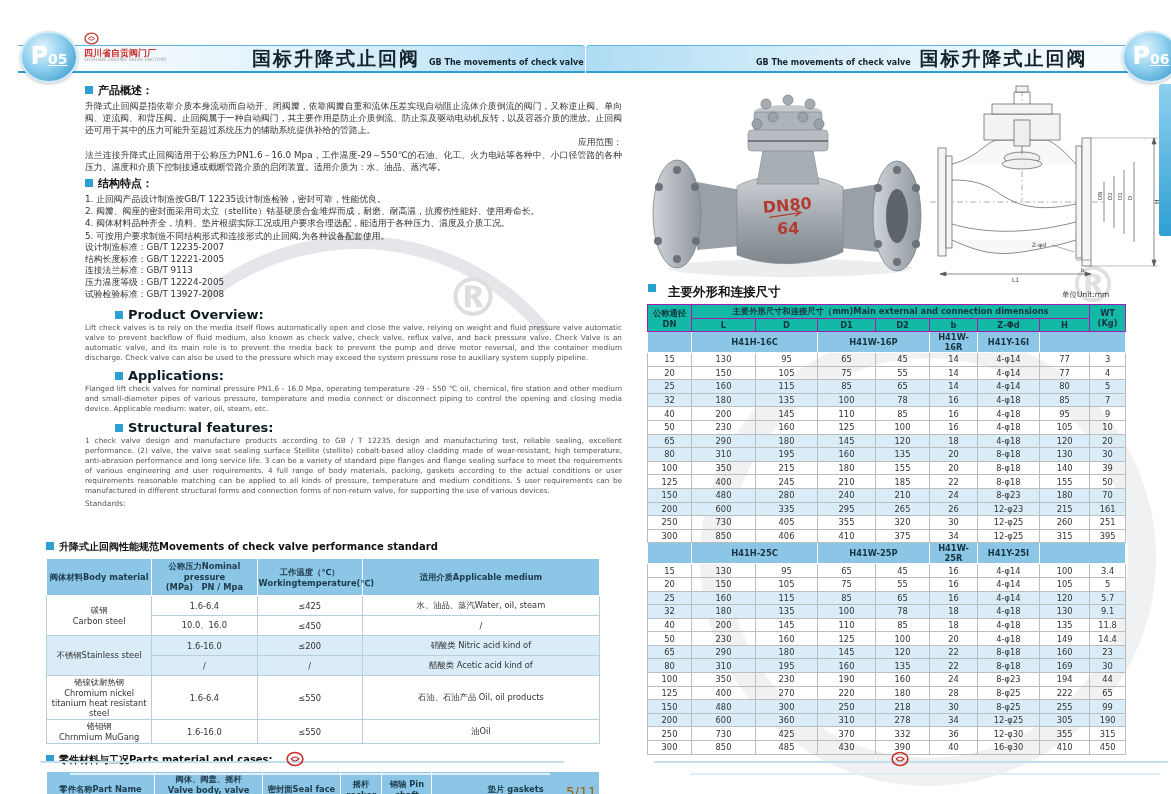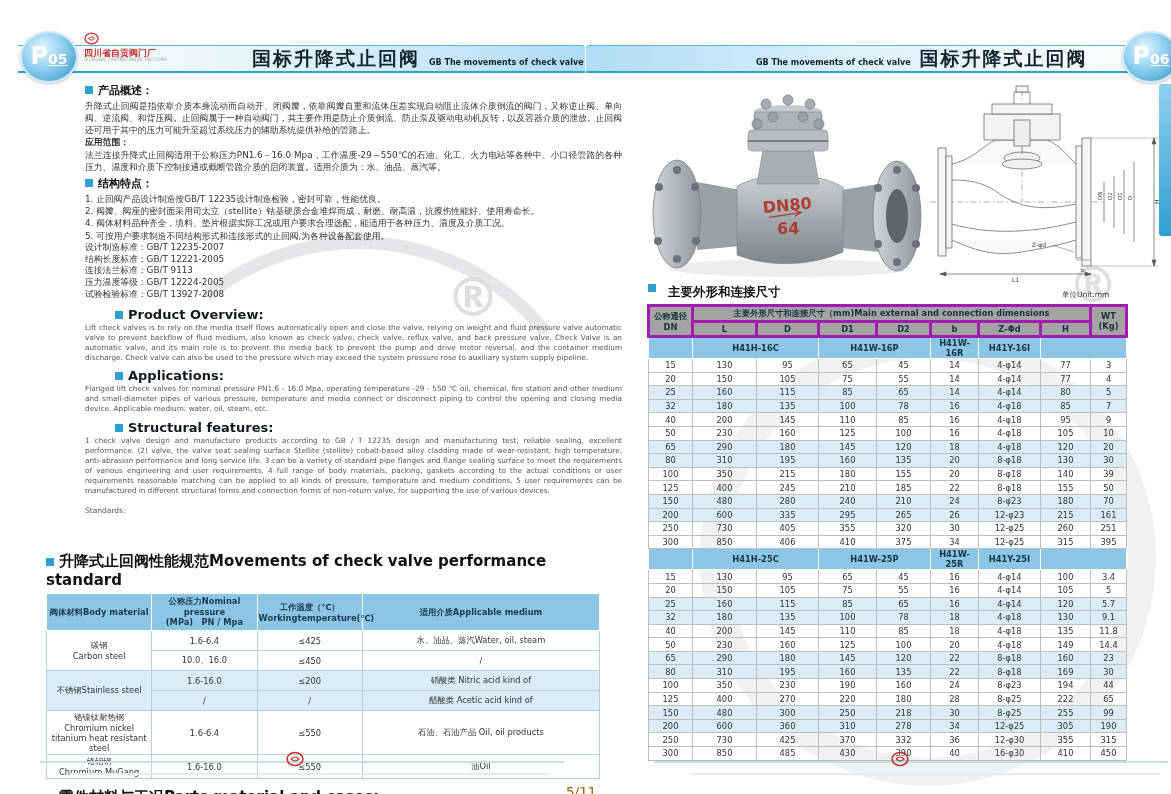--- a/index.html
+++ b/index.html
@@ -31,45 +31,45 @@
   .wm-r2{left:1068px;top:256px;font-size:50px;color:#e0e0e0;}
   .wm-arc1{position:absolute;left:110px;top:236px;width:470px;height:470px;border-radius:50%;
         border:13px solid transparent;border-top-color:rgba(205,210,215,.55);transform:rotate(6deg);z-index:0;}
   .wm-arc2{position:absolute;left:700px;top:330px;width:400px;height:400px;border-radius:50%;
         border:28px solid rgba(203,209,214,.30);z-index:0;}
   
   #left-text{position:absolute;left:85px;top:80px;width:537px;height:458px;overflow:hidden;z-index:1;}
   .sq{display:inline-block;width:8px;height:8px;background:#2e9fd2;margin-right:5px;}
   .sec-cn-h{font-size:11px;font-weight:bold;color:#111;margin:3px 0 2px;}
   .cn-body{font-size:8.8px;line-height:12px;color:#333;text-align:justify;}
-  .cn-label{font-size:8.8px;line-height:13px;color:#333;font-weight:bold;}
+  .cn-label{font-size:8.8px;line-height:13px;color:#333;font-weight:normal;text-align:right;}
   .cn-list div{font-size:8.8px;line-height:12.2px;color:#333;}
   .std-list div{font-size:8.8px;line-height:11.8px;color:#333;}
   .sec-en-h{font-size:13px;font-weight:bold;color:#0d1b24;margin:6px 0 1px;padding-left:30px;}
   .en-body{font-size:7.3px;line-height:9.9px;color:#555;text-align:justify;}
-  .std-label{font-size:7.5px;color:#555;margin-top:10px;}
+  .std-label{font-size:7.5px;color:#555;margin-top:3px;}
   
   #left-tables{position:absolute;left:46px;top:540px;width:554px;z-index:1;}
-  .tbl-h{font-size:15px;font-weight:bold;color:#111;margin:12px 0 4px;}
+  .tbl-h{font-size:10px;font-weight:bold;color:#111;margin:0 0 4px;}
   table.grid{width:100%;border-collapse:collapse;table-layout:fixed;}
   .grid th{background:#8bc6e6;border:1px solid #fdfdfd;font-weight:bold;color:#1c3a4a;
         font-size:8.3px;white-space:pre-line;padding:2px 1px;}
   .grid td{border:1px solid #b5cfdd;font-size:8.3px;color:#333;text-align:center;
         white-space:pre-line;padding:1px 2px;}
   table.perf td{height:17px;} table.perf th{height:20px;}
   .grid tr.shade td{background:#d9ecf7;}
   
   #photo{position:absolute;left:645px;top:84px;z-index:1;}
   #drawing{position:absolute;left:926px;top:84px;z-index:1;}
   #dim-head{position:absolute;left:648px;top:284px;display:flex;gap:7px;z-index:1;}
   .dim-title{font-size:12.5px;font-weight:bold;color:#111;white-space:nowrap;}
   .unit{position:absolute;left:1062px;top:290px;font-size:7.5px;color:#333;z-index:1;}
   table.dim{position:absolute;left:647px;top:304px;width:478px;border-collapse:collapse;
         table-layout:fixed;z-index:1;}
-  .dim th{background:#a3a3a3;border:3px solid #a21caf;font-weight:bold;color:#16333f;
+  .dim th{background:#14b8a6;border:1px solid #a21caf;font-weight:bold;color:#16333f;
         font-size:8.3px;white-space:pre-line;padding:1px 0;}
   .dim td{border:1px solid #bdbdbd;text-align:center;font-size:8.3px;color:#333;height:12.6px;padding:0;}
   .dim tr.model-row td{background:#8bc6e6;border-color:#fdfdfd;color:#16333f;font-weight:bold;height:13px;}
   .dim tr.shade td{background:#d9ecf7;}
   
   .f-line{position:absolute;top:761px;height:2px;background:#bfe0ee;border-radius:2px;z-index:1;}
   .fl1{left:40px;width:524px;} .fl2{left:654px;width:514px;}
   .f-line-b{position:absolute;top:773px;height:1.5px;background:#e0eff7;z-index:1;}
   .flb1{left:70px;width:480px;} .flb2{left:690px;width:470px;}
   .f-logo{position:absolute;top:751px;z-index:2;}

